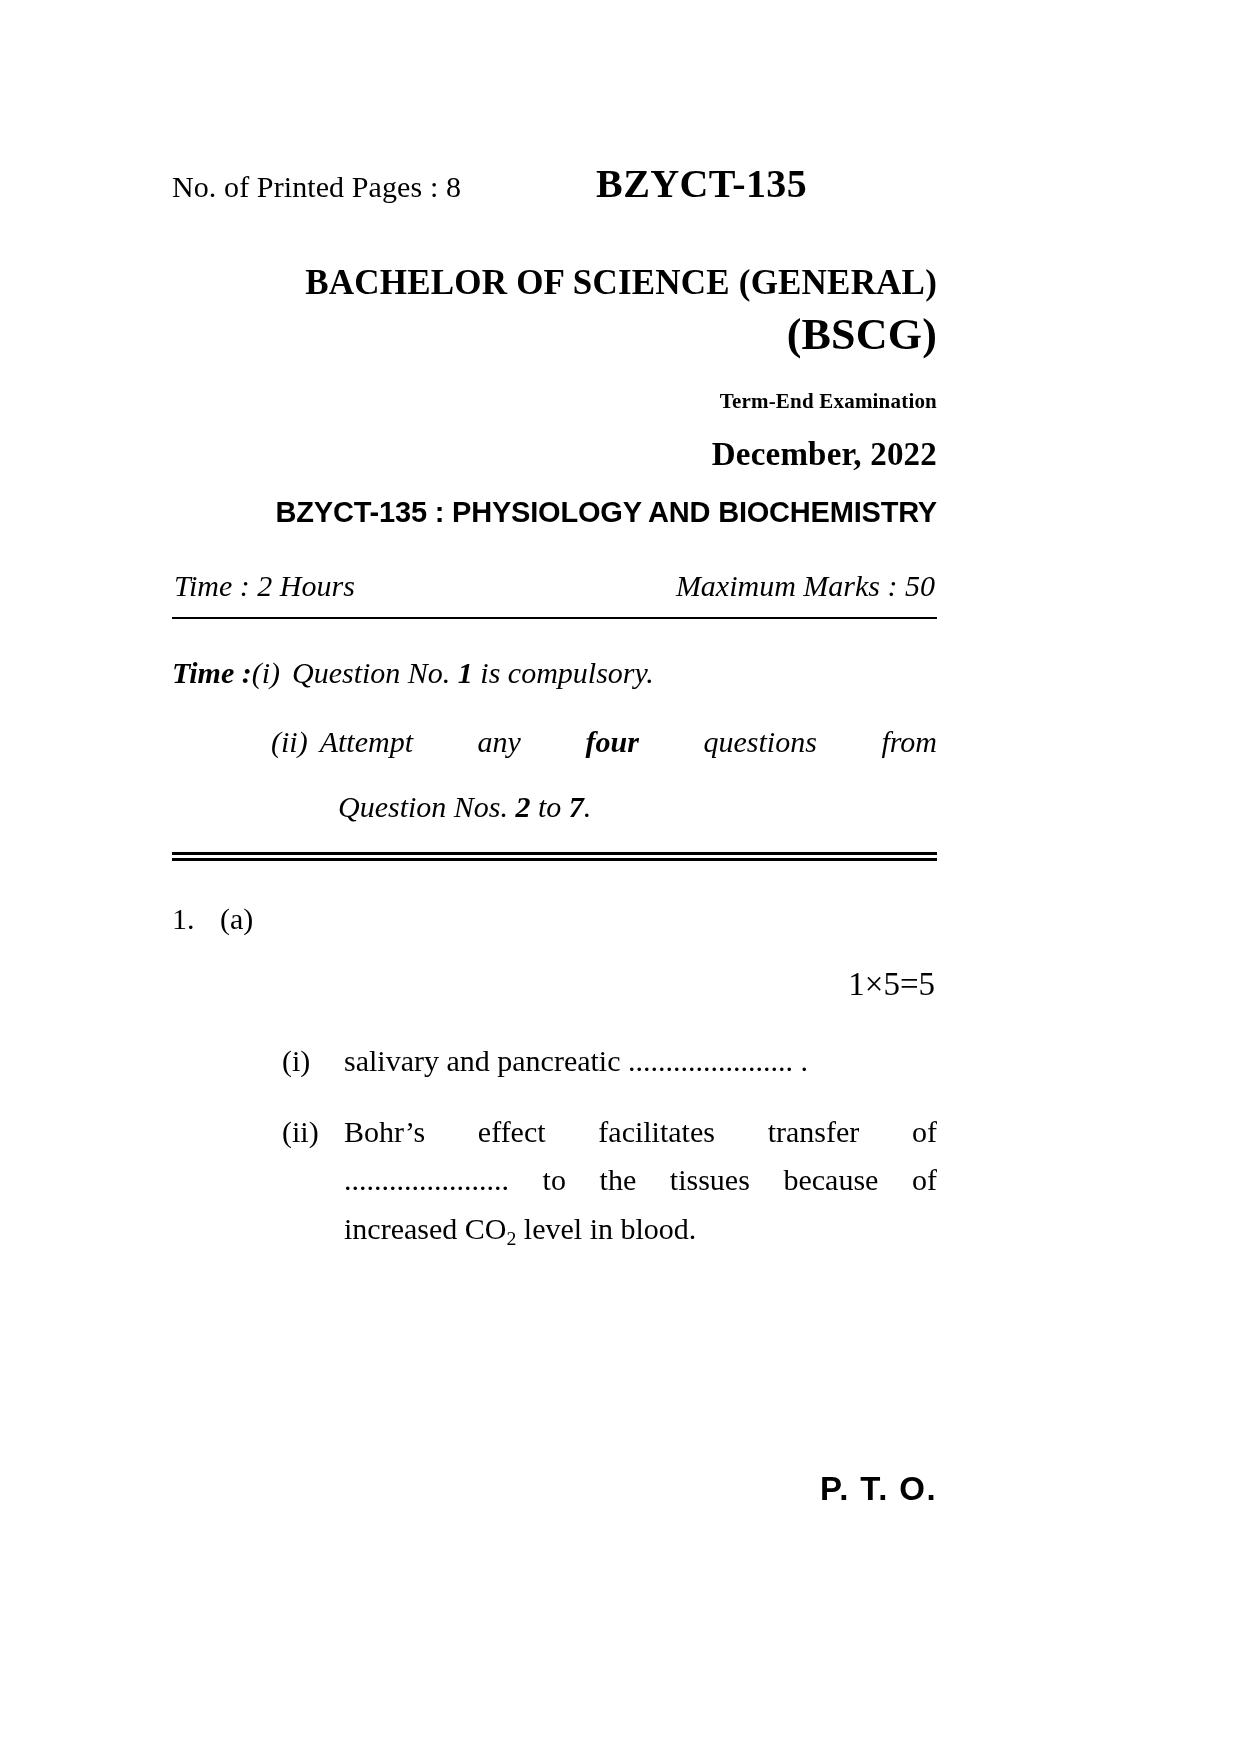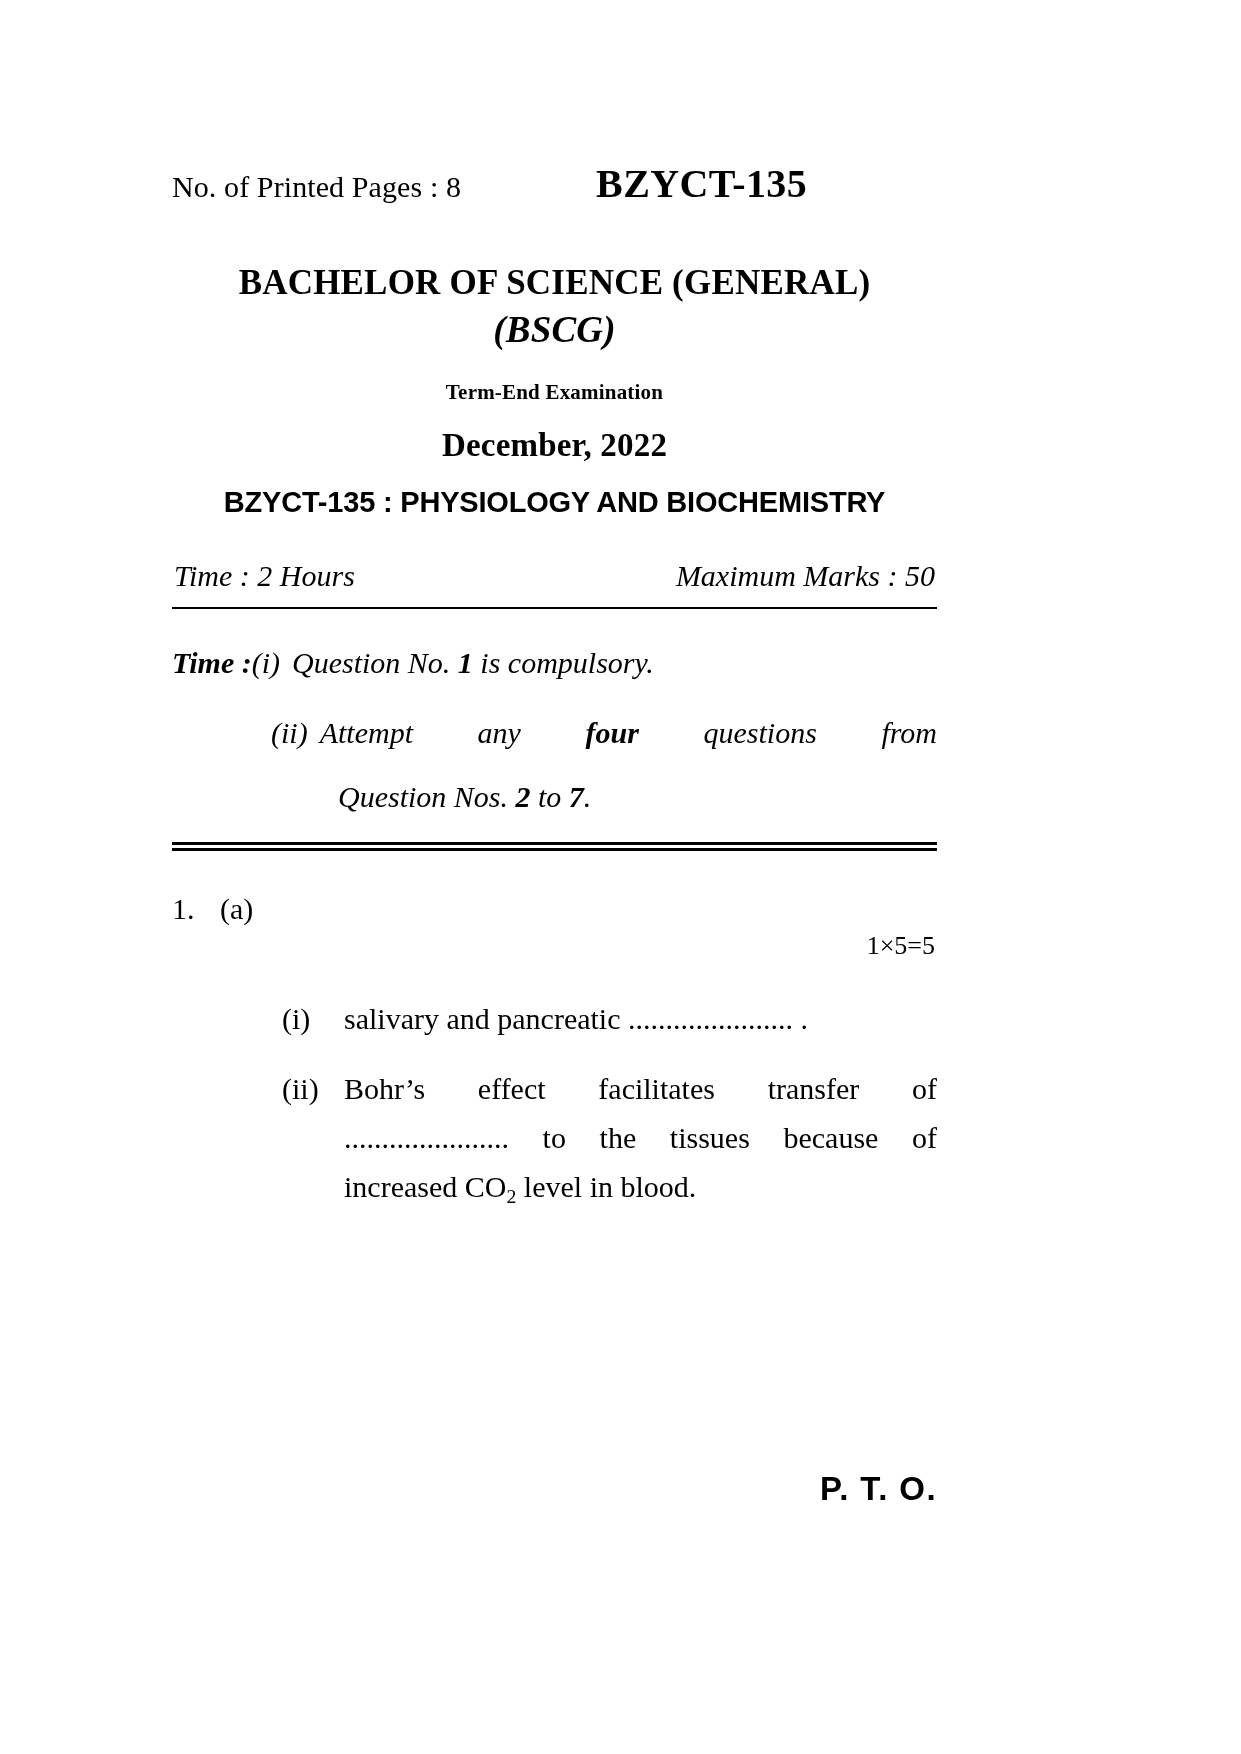--- a/index.html
+++ b/index.html
@@ -48,29 +48,29 @@
     font-size: 40px;
     font-weight: bold;
     letter-spacing: 0.4px;
     margin-left: 135px;
     white-space: nowrap;
   }
 
   
   .title-block {
     margin-top: 44px;
-    text-align: center;
+    text-align: right;
   }
   .title-line {
     font-family: "Liberation Serif", serif;
     font-weight: bold;
     line-height: 1.32;
   }
   .t-program   { font-size: 35px; letter-spacing: 0.2px; }
-  .t-programab { font-size: 37px; letter-spacing: 0.2px; font-style: italic; }
+  .t-programab { font-size: 44px; letter-spacing: 0.2px; }
   .t-exam      { font-size: 21px; margin-top: 24px; letter-spacing: 0.2px; }
   .t-session   { font-size: 33px; margin-top: 17px; letter-spacing: 0.2px; }
   .t-subject {
     font-family: "Liberation Sans", sans-serif;
     font-weight: bold;
     font-size: 29px;
     margin-top: 19px;
     letter-spacing: -0.2px;
   }
 
@@ -154,21 +154,22 @@
   .q-part {
     flex: 0 0 auto;
     width: 62px;
     white-space: nowrap;
   }
   .q-stem {
     flex: 1 1 auto;
   }
   .marks-line {
     text-align: right;
-    font-size: 26px;
+    font-size: 33px;
+    margin-top: 26px;
     padding-right: 2px;
   }
 
   .sub-list { margin-top: 34px; }
   .sub-row {
     display: flex;
     align-items: flex-start;
     font-size: 30px;
     line-height: 1.62;
     margin-left: 110px;

